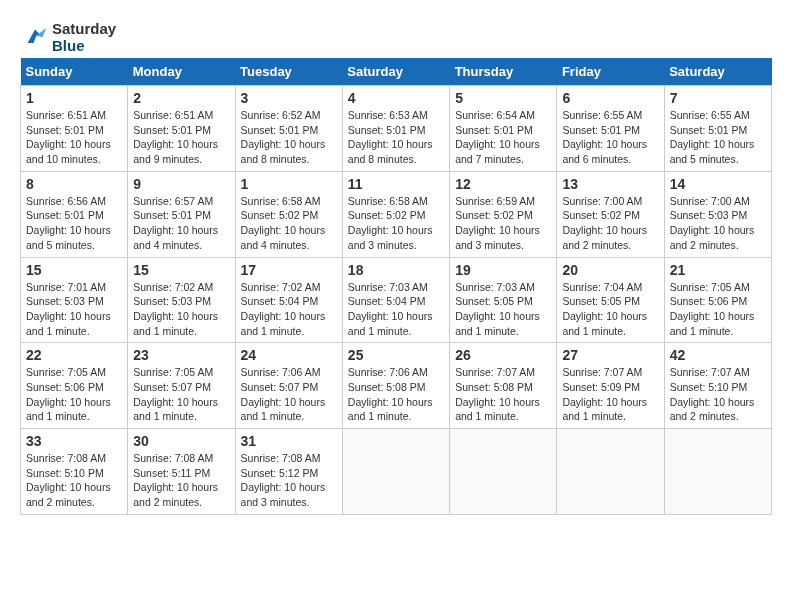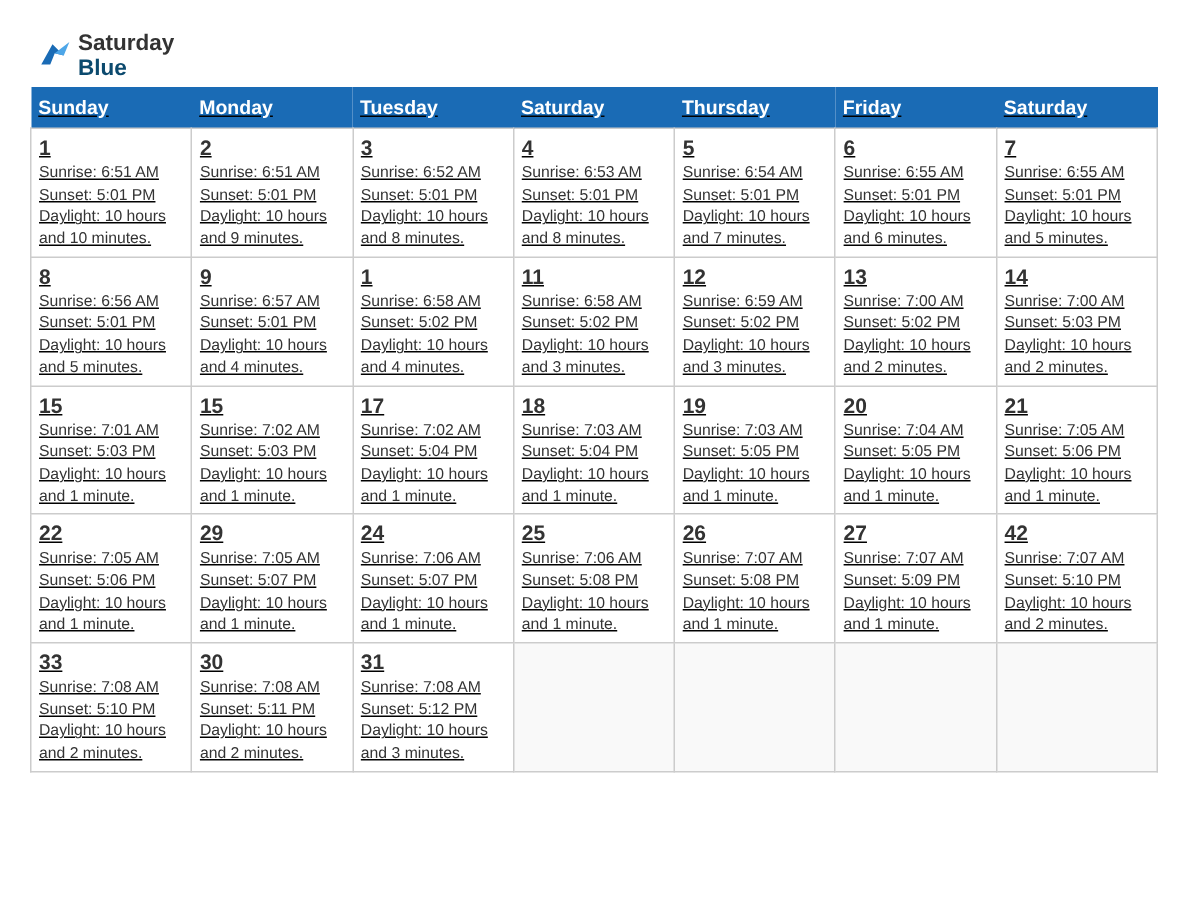--- a/index.html
+++ b/index.html
@@ -34,21 +34,20 @@
       color: #333;
     }
     .location {
       font-size: 16px;
       color: #333;
     }
     table {
       width: 100%;
       border-collapse: collapse;
       font-size: 11px;
-      text-decoration: underline;
     }
     th {
       background-color: #1a6bb5;
       color: white;
       text-align: left;
       padding: 6px 5px;
       font-size: 13px;
       font-weight: bold;
     }
     td {
@@ -290,21 +289,21 @@
       <tr>
         <td>
         <span class="day-num">22</span>
         <div class="day-info">
           Sunrise: 7:05 AM<br>
           Sunset: 5:06 PM<br>
           Daylight: 10 hours and 1 minute.
         </div>
       </td>
         <td>
-        <span class="day-num">29</span>
+        <span class="day-num">23</span>
         <div class="day-info">
           Sunrise: 7:05 AM<br>
           Sunset: 5:07 PM<br>
           Daylight: 10 hours and 1 minute.
         </div>
       </td>
         <td>
         <span class="day-num">24</span>
         <div class="day-info">
           Sunrise: 7:06 AM<br>

